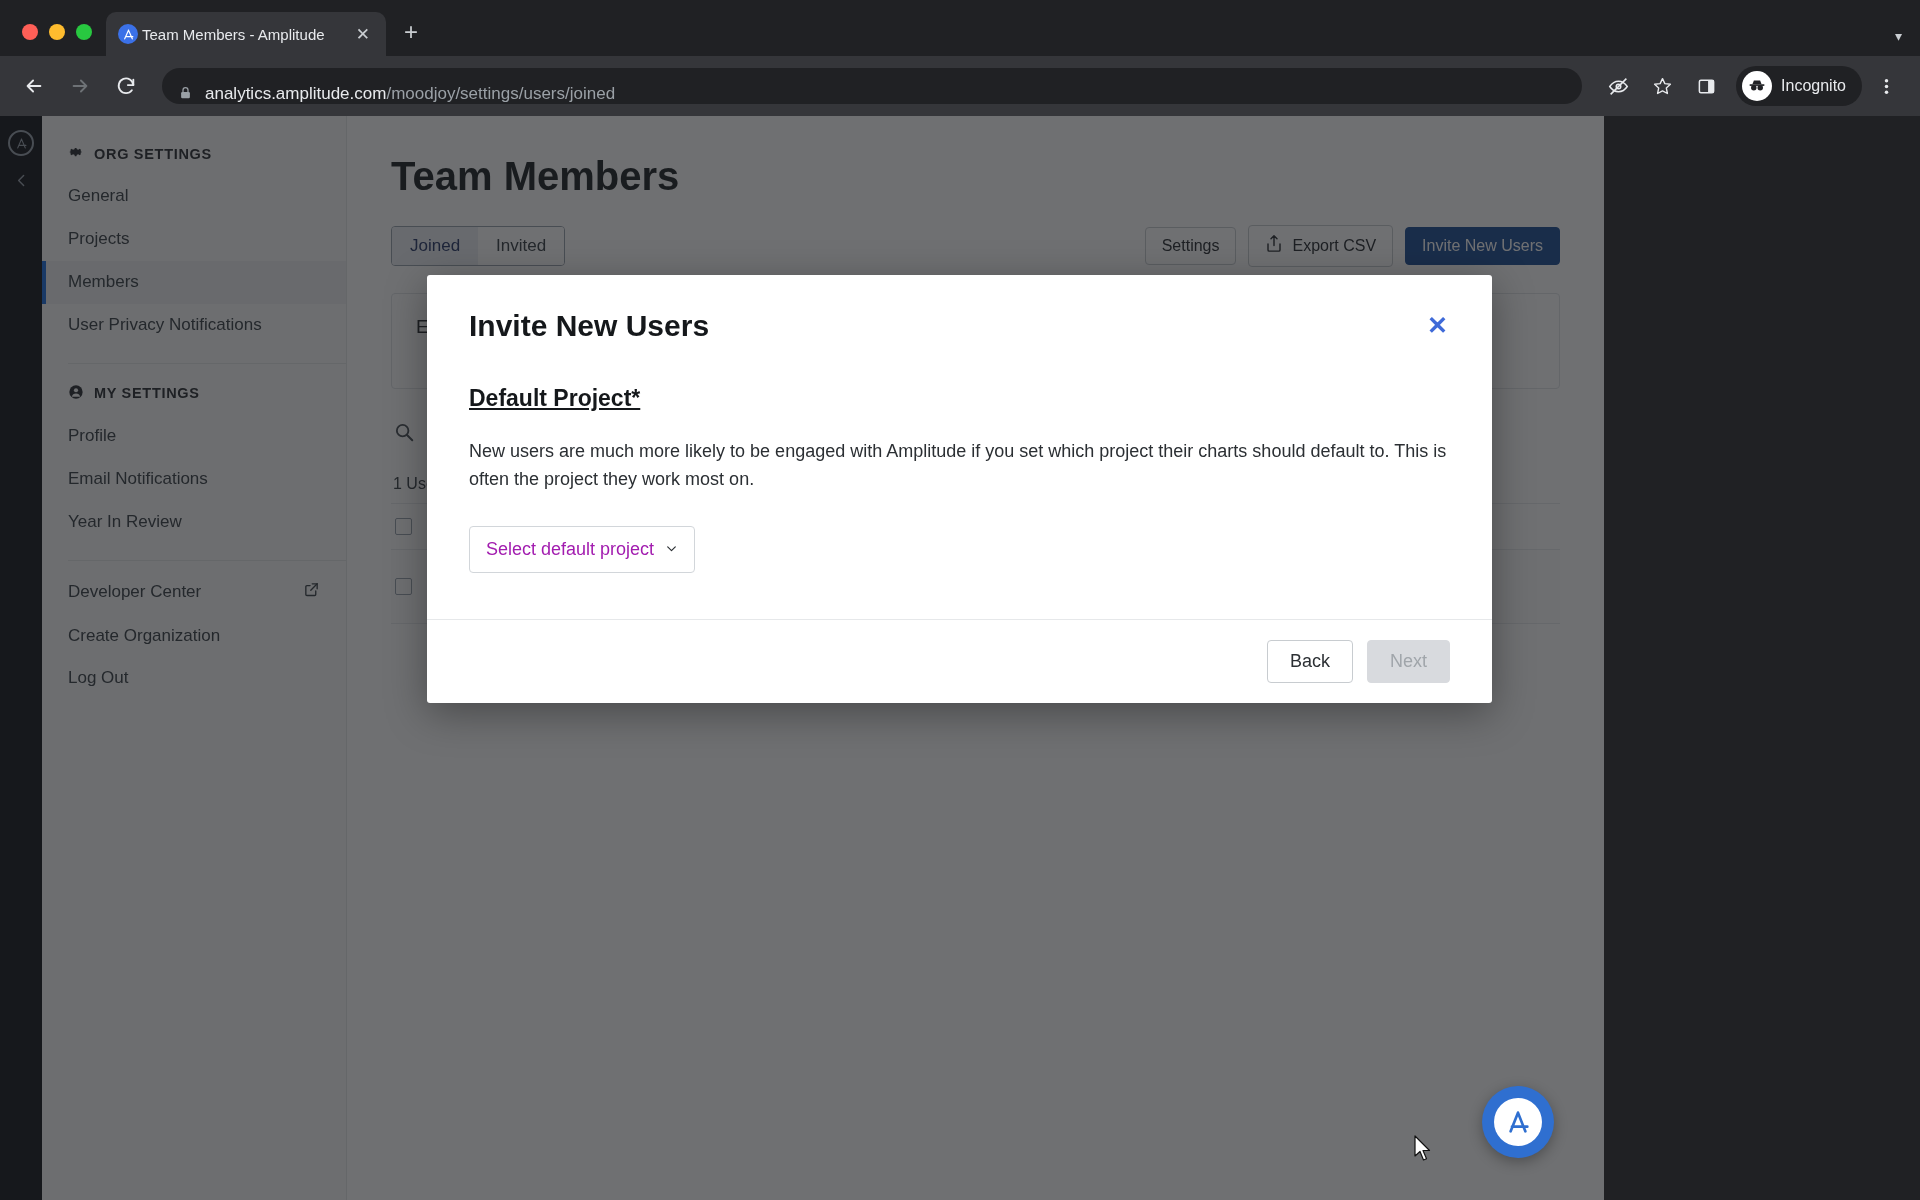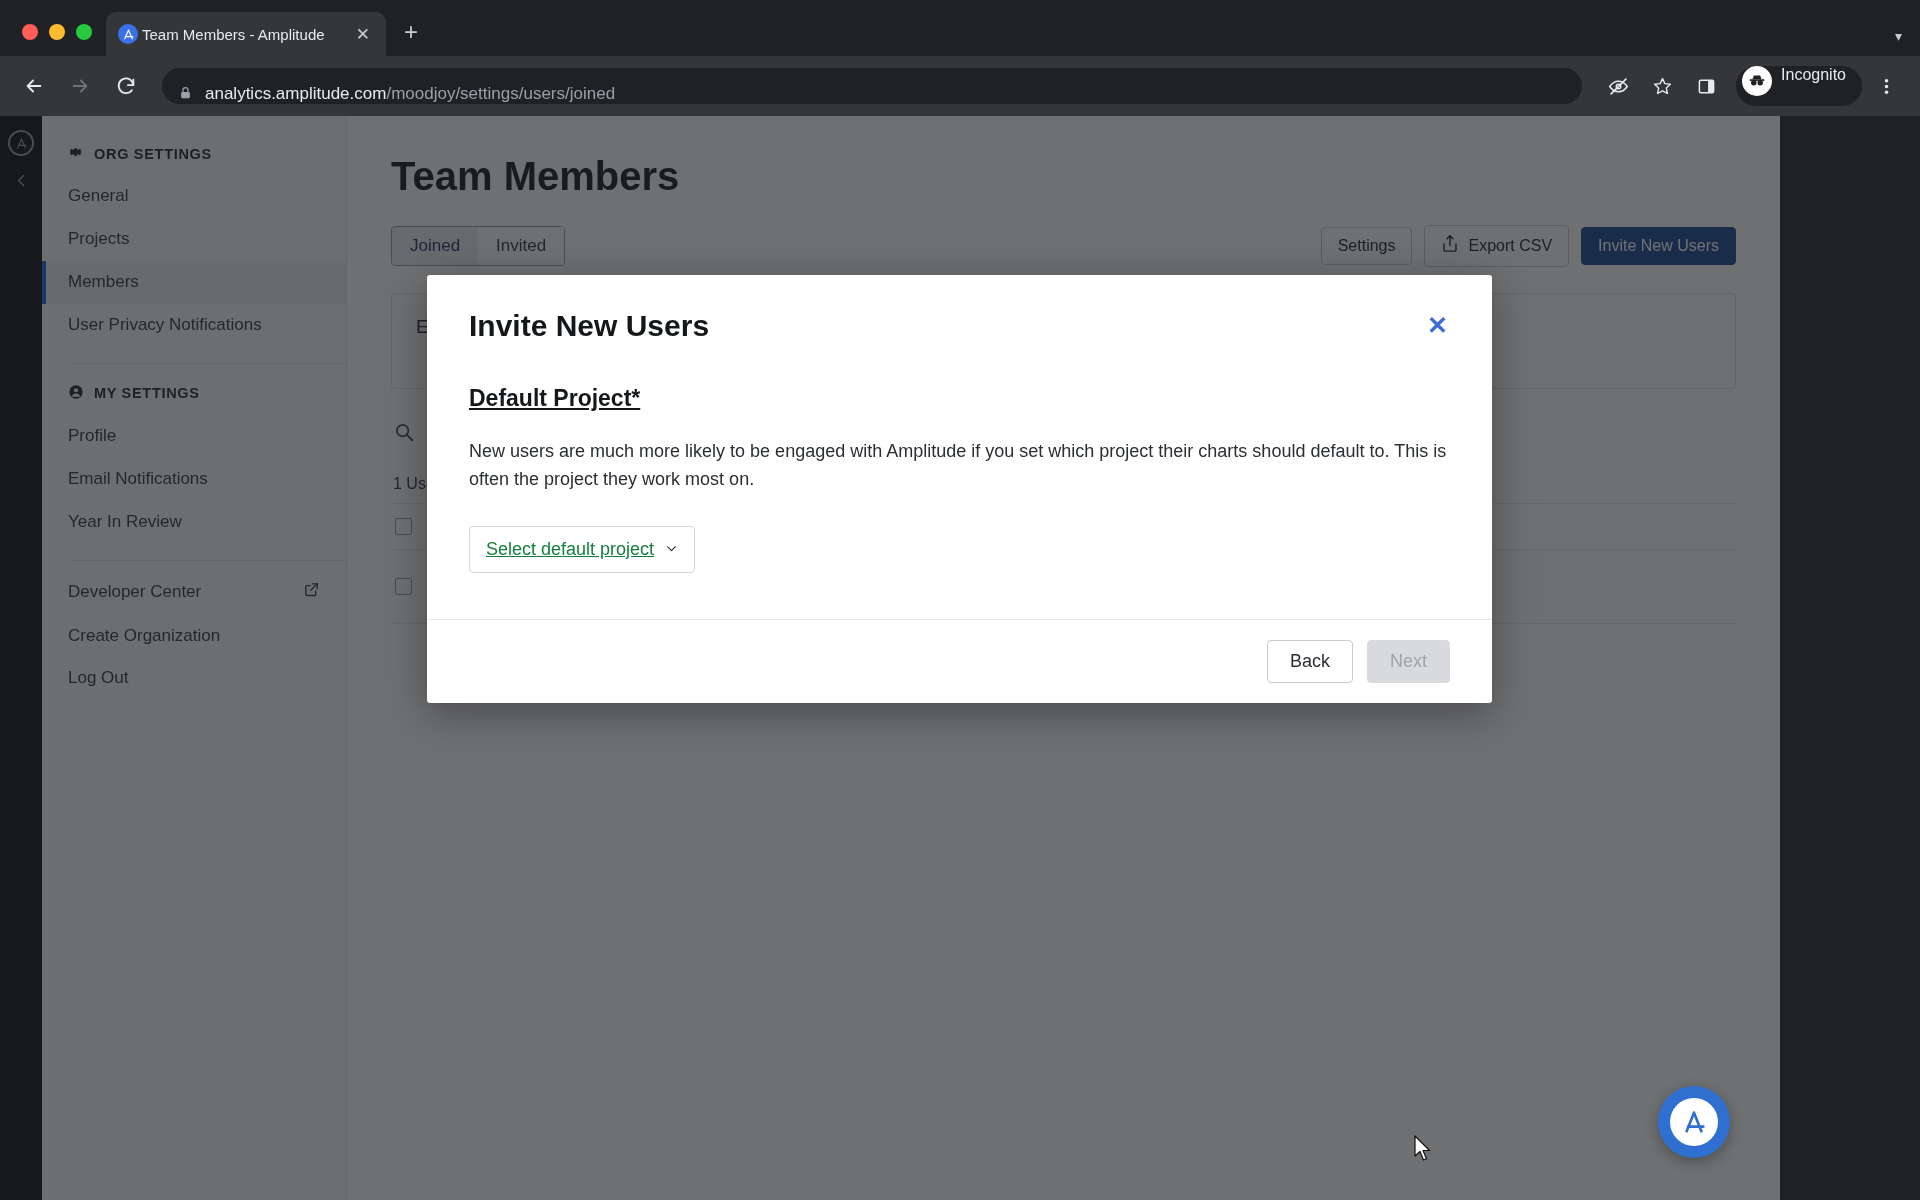--- a/index.html
+++ b/index.html
@@ -60,30 +60,30 @@
   .omni-url { font-size: 17px; white-space: nowrap; overflow: hidden; }
   .omni-url .host { color: #e8eaed; }
   .omni-url .path { color: #9aa0a6; }
   .tool-icons { display: flex; align-items: center; gap: 4px; flex: 0 0 auto; }
   .tool-icon {
     width: 40px; height: 40px; border-radius: 50%;
     display: flex; align-items: center; justify-content: center; color: #e8eaed;
   }
   .incognito-pill {
     height: 40px; background: #202124; border-radius: 20px;
-    display: flex; gap: 9px; padding: 0 16px 0 6px; margin-left: 6px;
+    display: flex; align-items: center; gap: 9px; padding: 0 16px 0 6px; margin-left: 6px;
   }
   .incog-avatar {
     width: 30px; height: 30px; border-radius: 50%; background: #fff;
     display: flex; align-items: center; justify-content: center;
   }
   .incog-label { color: #e8eaed; font-size: 16px; }
 
   
-  .viewport { position: relative; width: 1780px; height: 1084px; background: #fff; overflow: hidden; }
+  .viewport { position: relative; width: 1604px; height: 1084px; background: #fff; overflow: hidden; }
 
   .rail {
     position: absolute; left: 0; top: 0; width: 42px; height: 100%;
     background: #17181d; display: flex; flex-direction: column; align-items: center;
     padding-top: 14px; gap: 16px; z-index: 2;
   }
   .rail-logo {
     width: 26px; height: 26px; border-radius: 50%;
     border: 2px solid #9aa3ae; display: flex; align-items: center; justify-content: center;
     color: #9aa3ae; font-size: 13px; font-weight: bold;
@@ -160,21 +160,21 @@
   }
   .modal-head { display: flex; align-items: flex-start; padding: 34px 42px 0 42px; }
   .modal-title { font-size: 30px; font-weight: bold; color: #15181b; flex: 1 1 auto; }
   .modal-close { color: #3f6ad8; font-size: 25px; font-weight: bold; line-height: 1; padding: 4px 2px; }
   .modal-body { padding: 42px 42px 46px 42px; min-height: 230px; }
   .field-label { font-size: 23px; font-weight: bold; color: #15181b; margin-bottom: 26px; text-decoration: underline; }
   .field-help { font-size: 18px; color: #2b2f33; line-height: 1.55; max-width: 990px; margin-bottom: 32px; }
   .select {
     display: inline-flex; align-items: center; gap: 11px;
     border: 1px solid #d2d6da; border-radius: 4px; background: #fff;
-    padding: 12px 16px; font-size: 18px; color: #15803d; text-decoration: underline;
+    padding: 12px 16px; font-size: 18px; color: #a21caf;
   }
   .modal-foot {
     border-top: 1px solid #e6e8ea; padding: 20px 42px;
     display: flex; justify-content: flex-end; gap: 14px;
   }
   .mbtn {
     border: 1px solid #c8ccd0; border-radius: 4px; background: #fff;
     padding: 10px 22px; font-size: 18px; color: #2b2f33;
   }
   .mbtn.disabled { background: #d8dade; border-color: #d8dade; color: #a0a5aa; }

